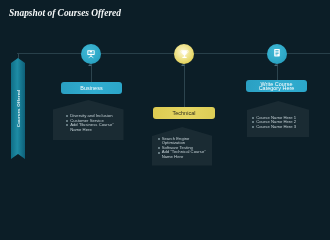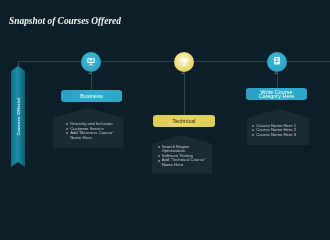--- a/index.html
+++ b/index.html
@@ -1,18 +1,18 @@
 <!DOCTYPE html>
 <html><head>
 <meta charset="utf-8">
 <style>
   html,body{margin:0;padding:0;}
   body{width:330px;height:186px;background:#0c1e27;overflow:hidden;
        font-family:"Liberation Sans",sans-serif;}
-  .slide{position:relative;width:330px;height:186px;background:#0c1e27;overflow:hidden;margin-top:8px;}
+  .slide{position:relative;width:330px;height:186px;background:#0c1e27;overflow:hidden;}
   .title,.ribbon-label,.btn span,.li-text{will-change:opacity;}
 
   .title{position:absolute;left:9px;top:6px;font-family:"Liberation Serif",serif;
          font-style:italic;font-weight:bold;font-size:11px;color:#f4f7f7;
          transform:scaleX(0.855);transform-origin:left top;white-space:nowrap;}
 
   .spine{position:absolute;left:17px;top:53px;width:313px;height:1px;background:#28404a;}
 
   .ribbon{position:absolute;left:11px;top:58px;width:14px;height:101px;}
   .ribbon svg{display:block;}

